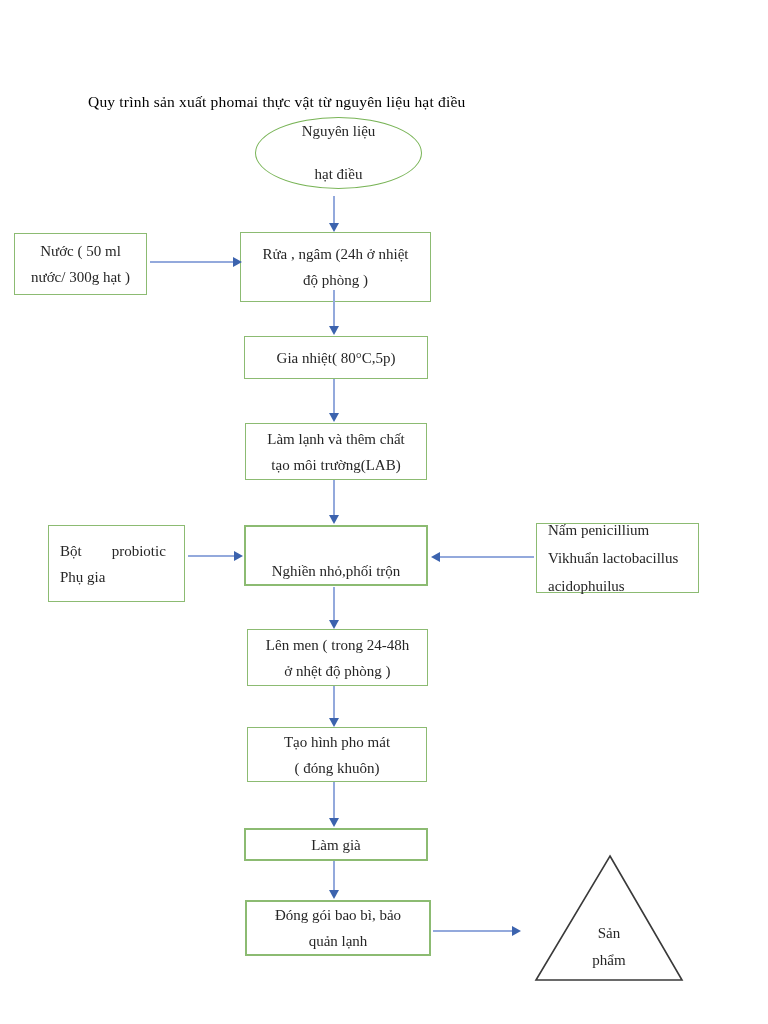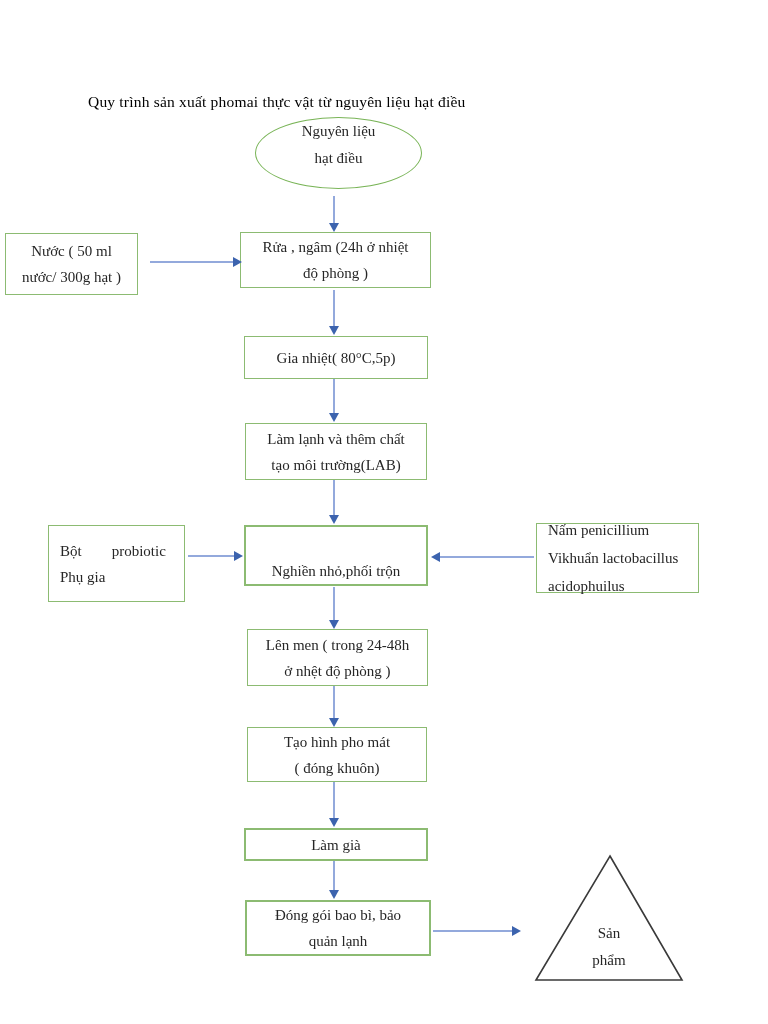--- a/index.html
+++ b/index.html
@@ -18,21 +18,21 @@
     font-size:15px; line-height:26px; text-align:center;
   }
   .node.thick { border-width:2.5px;justify-content:flex-end; }
   .node.semithick { border-width:2px; }
   .node .line { width:100%; }
   .node.left-align { align-items:flex-start; text-align:left; padding-left:11px; padding-right:6px; }
   .node .pre { white-space:pre; }
   .ellipse {
     position:absolute; box-sizing:border-box; background:#ffffff;
     border:1.7px solid var(--ellipse-border, #79b457); border-radius:50%;
-    display:flex; flex-direction:column; justify-content:flex-start; align-items:center;
+    display:flex; flex-direction:column; justify-content:space-between; align-items:center;
     font-size:15px; line-height:27px; text-align:center;
   }
   .tri-wrap { position:absolute; }
   .tri-wrap svg { display:block; }
   .tri-label {
     position:absolute; left:0; top:68px; width:100%;
     text-align:center; font-size:15px; line-height:27px;
   }
   
   .varrow { position:absolute; width:12px; }
@@ -56,26 +56,26 @@
 
 <div id="canvas">
 
   <div class="title">Quy trình sản xuất phomai thực vật từ nguyên liệu hạt điều</div>
 
   <div class="ellipse" style="left:255px;top:117px;width:167px;height:72px">
     <div class="line">Nguyên liệu</div>
     <div class="line">hạt điều</div>
   </div>
 
-  <div class="node" style="left:5px;top:233px;width:133px;height:62px">
+  <div class="node" style="left:14px;top:233px;width:133px;height:62px">
     <div class="line">Nước ( 50 ml</div>
     <div class="line">nước/ 300g hạt )</div>
   </div>
 
-  <div class="node" style="left:240px;top:232px;width:191px;height:56px">
+  <div class="node" style="left:240px;top:232px;width:191px;height:70px">
     <div class="line">Rửa , ngâm (24h ở nhiệt</div>
     <div class="line">độ phòng )</div>
   </div>
 
   <div class="node" style="left:244px;top:336px;width:184px;height:43px">
     <div class="line">Gia nhiệt( 80°C,5p)</div>
   </div>
 
   <div class="node" style="left:245px;top:423px;width:182px;height:57px">
     <div class="line">Làm lạnh và thêm chất</div>

